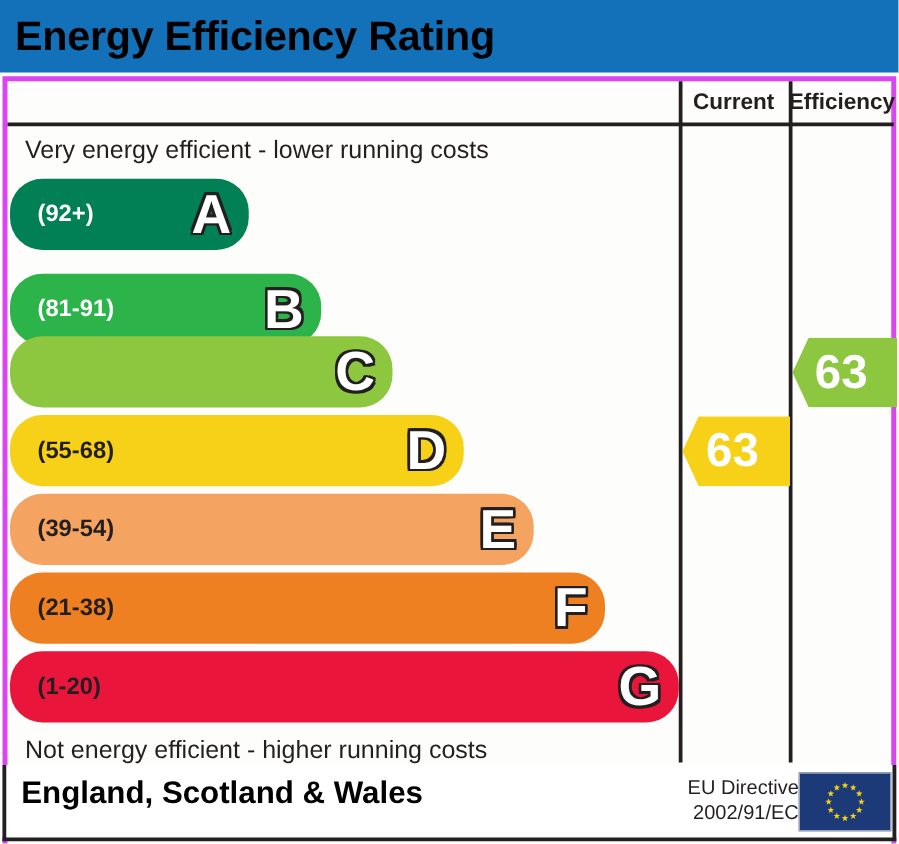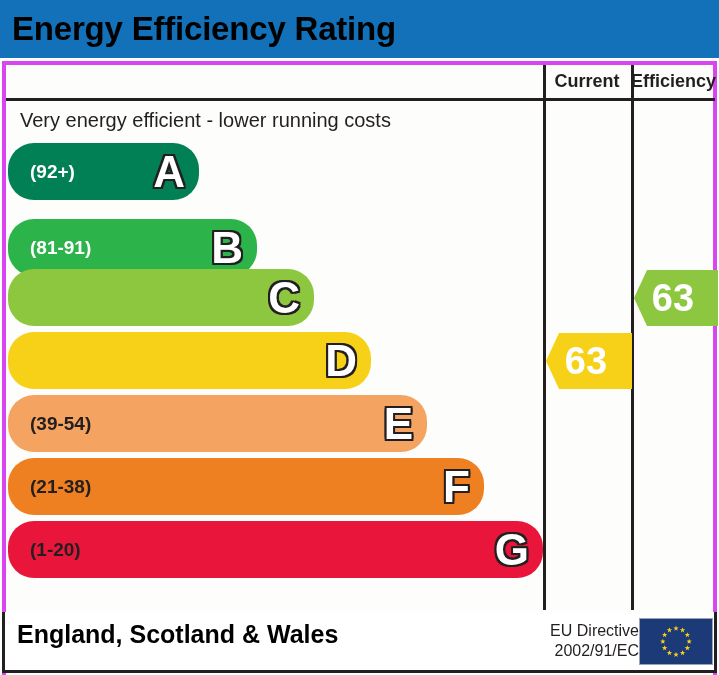--- a/index.html
+++ b/index.html
@@ -220,34 +220,36 @@
 
     <div class="col-head-row">
       <div class="col-head col-head-current">Current</div>
       <div class="col-head col-head-potential">Efficiency</div>
     </div>
 
     <div class="vdiv vdiv-1"></div>
     <div class="vdiv vdiv-2"></div>
 
     <div class="caption caption-top">Very energy efficient - lower running costs</div>
+    <div class="caption caption-bottom">Not energy efficient - higher running costs</div>
 
     <div class="bars" id="bars-container">
         <div class="bar" style="top: 78px; width: 191px; background: rgb(0, 128, 84);">
           <span class="bar-range">(92+)</span>
           <span class="bar-letter" style="right: 14px;">A</span>
         </div>
         <div class="bar" style="top: 141px; width: 249px; background: rgb(44, 179, 74); margin-top: 13px;">
           <span class="bar-range">(81-91)</span>
           <span class="bar-letter" style="right: 14px;">B</span>
         </div>
         <div class="bar" style="top: 204px; width: 306px; background: rgb(141, 198, 63);">
           <span class="bar-letter" style="right: 14px;">C</span>
         </div>
         <div class="bar" style="top: 267px; width: 363px; background: rgb(247, 209, 23);">
+          <span class="bar-range dark">(55-68)</span>
           <span class="bar-letter" style="right: 14px;">D</span>
         </div>
         <div class="bar" style="top: 330px; width: 419px; background: rgb(244, 164, 96);">
           <span class="bar-range dark">(39-54)</span>
           <span class="bar-letter" style="right: 14px;">E</span>
         </div>
         <div class="bar" style="top: 393px; width: 476px; background: rgb(239, 128, 34);">
           <span class="bar-range dark">(21-38)</span>
           <span class="bar-letter" style="right: 14px;">F</span>
         </div>

